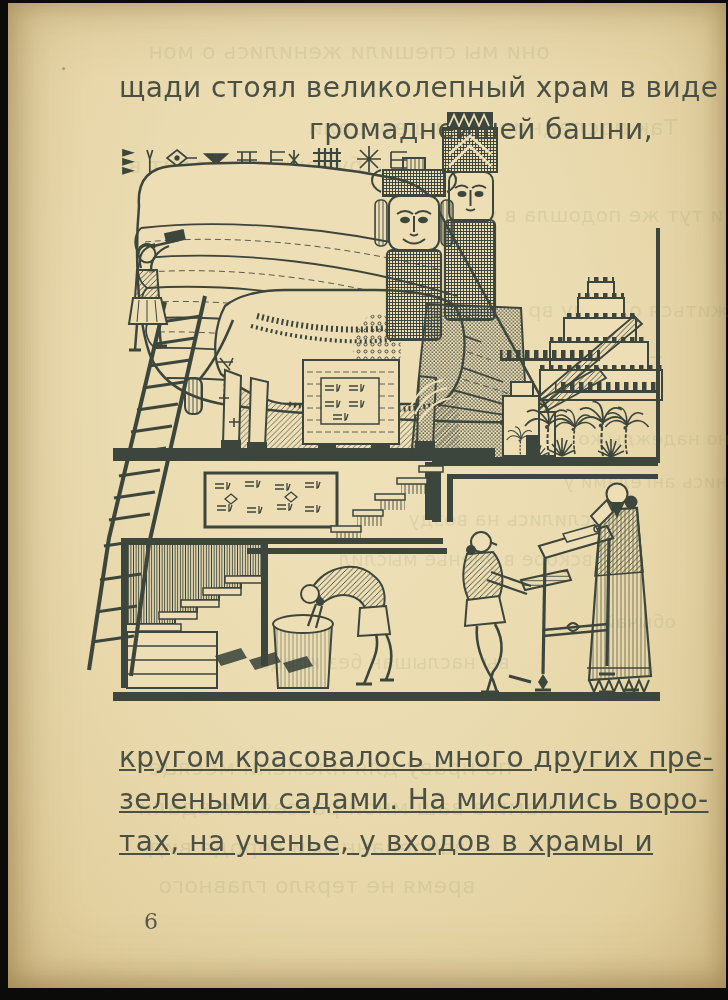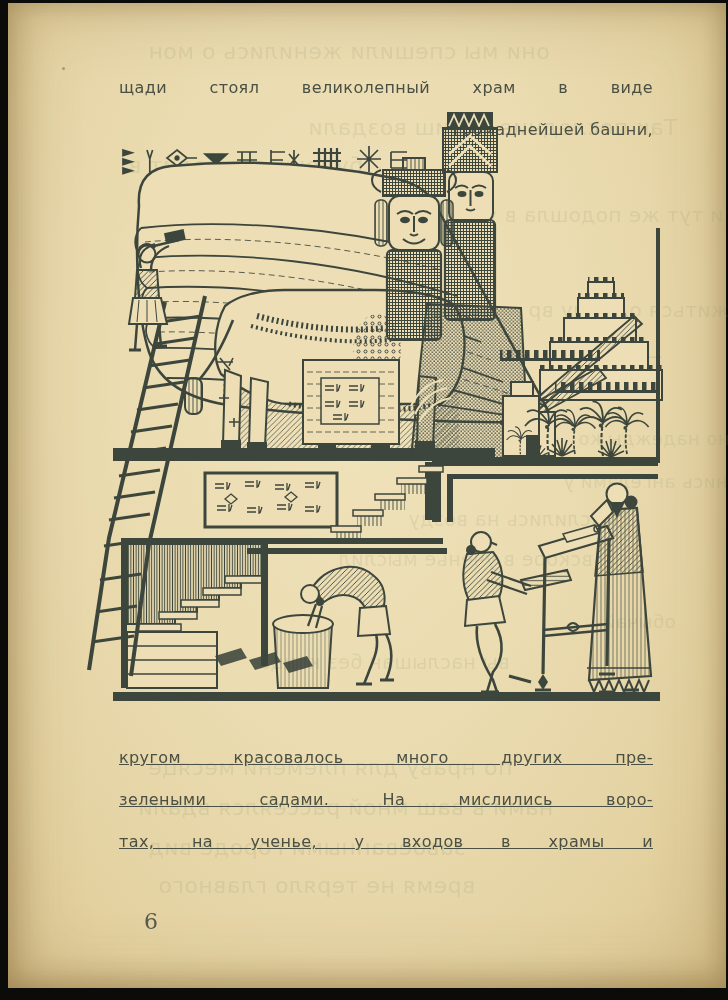--- a/index.html
+++ b/index.html
@@ -3,21 +3,21 @@
 <meta charset="utf-8">
 <style>
   html,body{margin:0;padding:0;}
   body{width:728px;height:1000px;position:relative;background:#0b0b09;overflow:hidden;
        font-family:"DejaVu Sans",sans-serif;}
   .page{position:absolute;left:8px;top:3px;right:2px;bottom:12px;
         background:
           radial-gradient(ellipse at 48% 38%, #f0e2ba 0%, #eadbb0 45%, #e3d1a0 78%, #d8c28d 100%);
         box-shadow:inset 0 0 70px rgba(122,92,40,.30), inset 12px 0 30px rgba(110,82,36,.18),
                    inset -6px 0 18px rgba(110,82,36,.12), inset 0 -10px 24px rgba(110,82,36,.16);}
-  .booktext{position:absolute;width:534px;color:#4a5044;font-size:16px;line-height:42px;
+  .booktext{position:absolute;width:534px;color:#4a5044;font-size:28px;line-height:42px;
             letter-spacing:.4px;}
   .jline{text-align:justify;text-align-last:justify;white-space:nowrap;}
   .nline{text-align:right;white-space:nowrap;}
   .pagenum{position:absolute;left:136px;top:906px;font-family:"DejaVu Serif",serif;
            font-size:22px;color:#55594d;}
   .bleed{position:absolute;color:#7f8f63;opacity:.14;transform:scaleX(-1);
          white-space:nowrap;filter:blur(.6px);font-size:22px;letter-spacing:.5px;}
   .speck{position:absolute;background:#5d5c4c;border-radius:50%;opacity:.45;}
   figure{margin:0;}
   .illo{position:absolute;left:67px;top:107px;}

